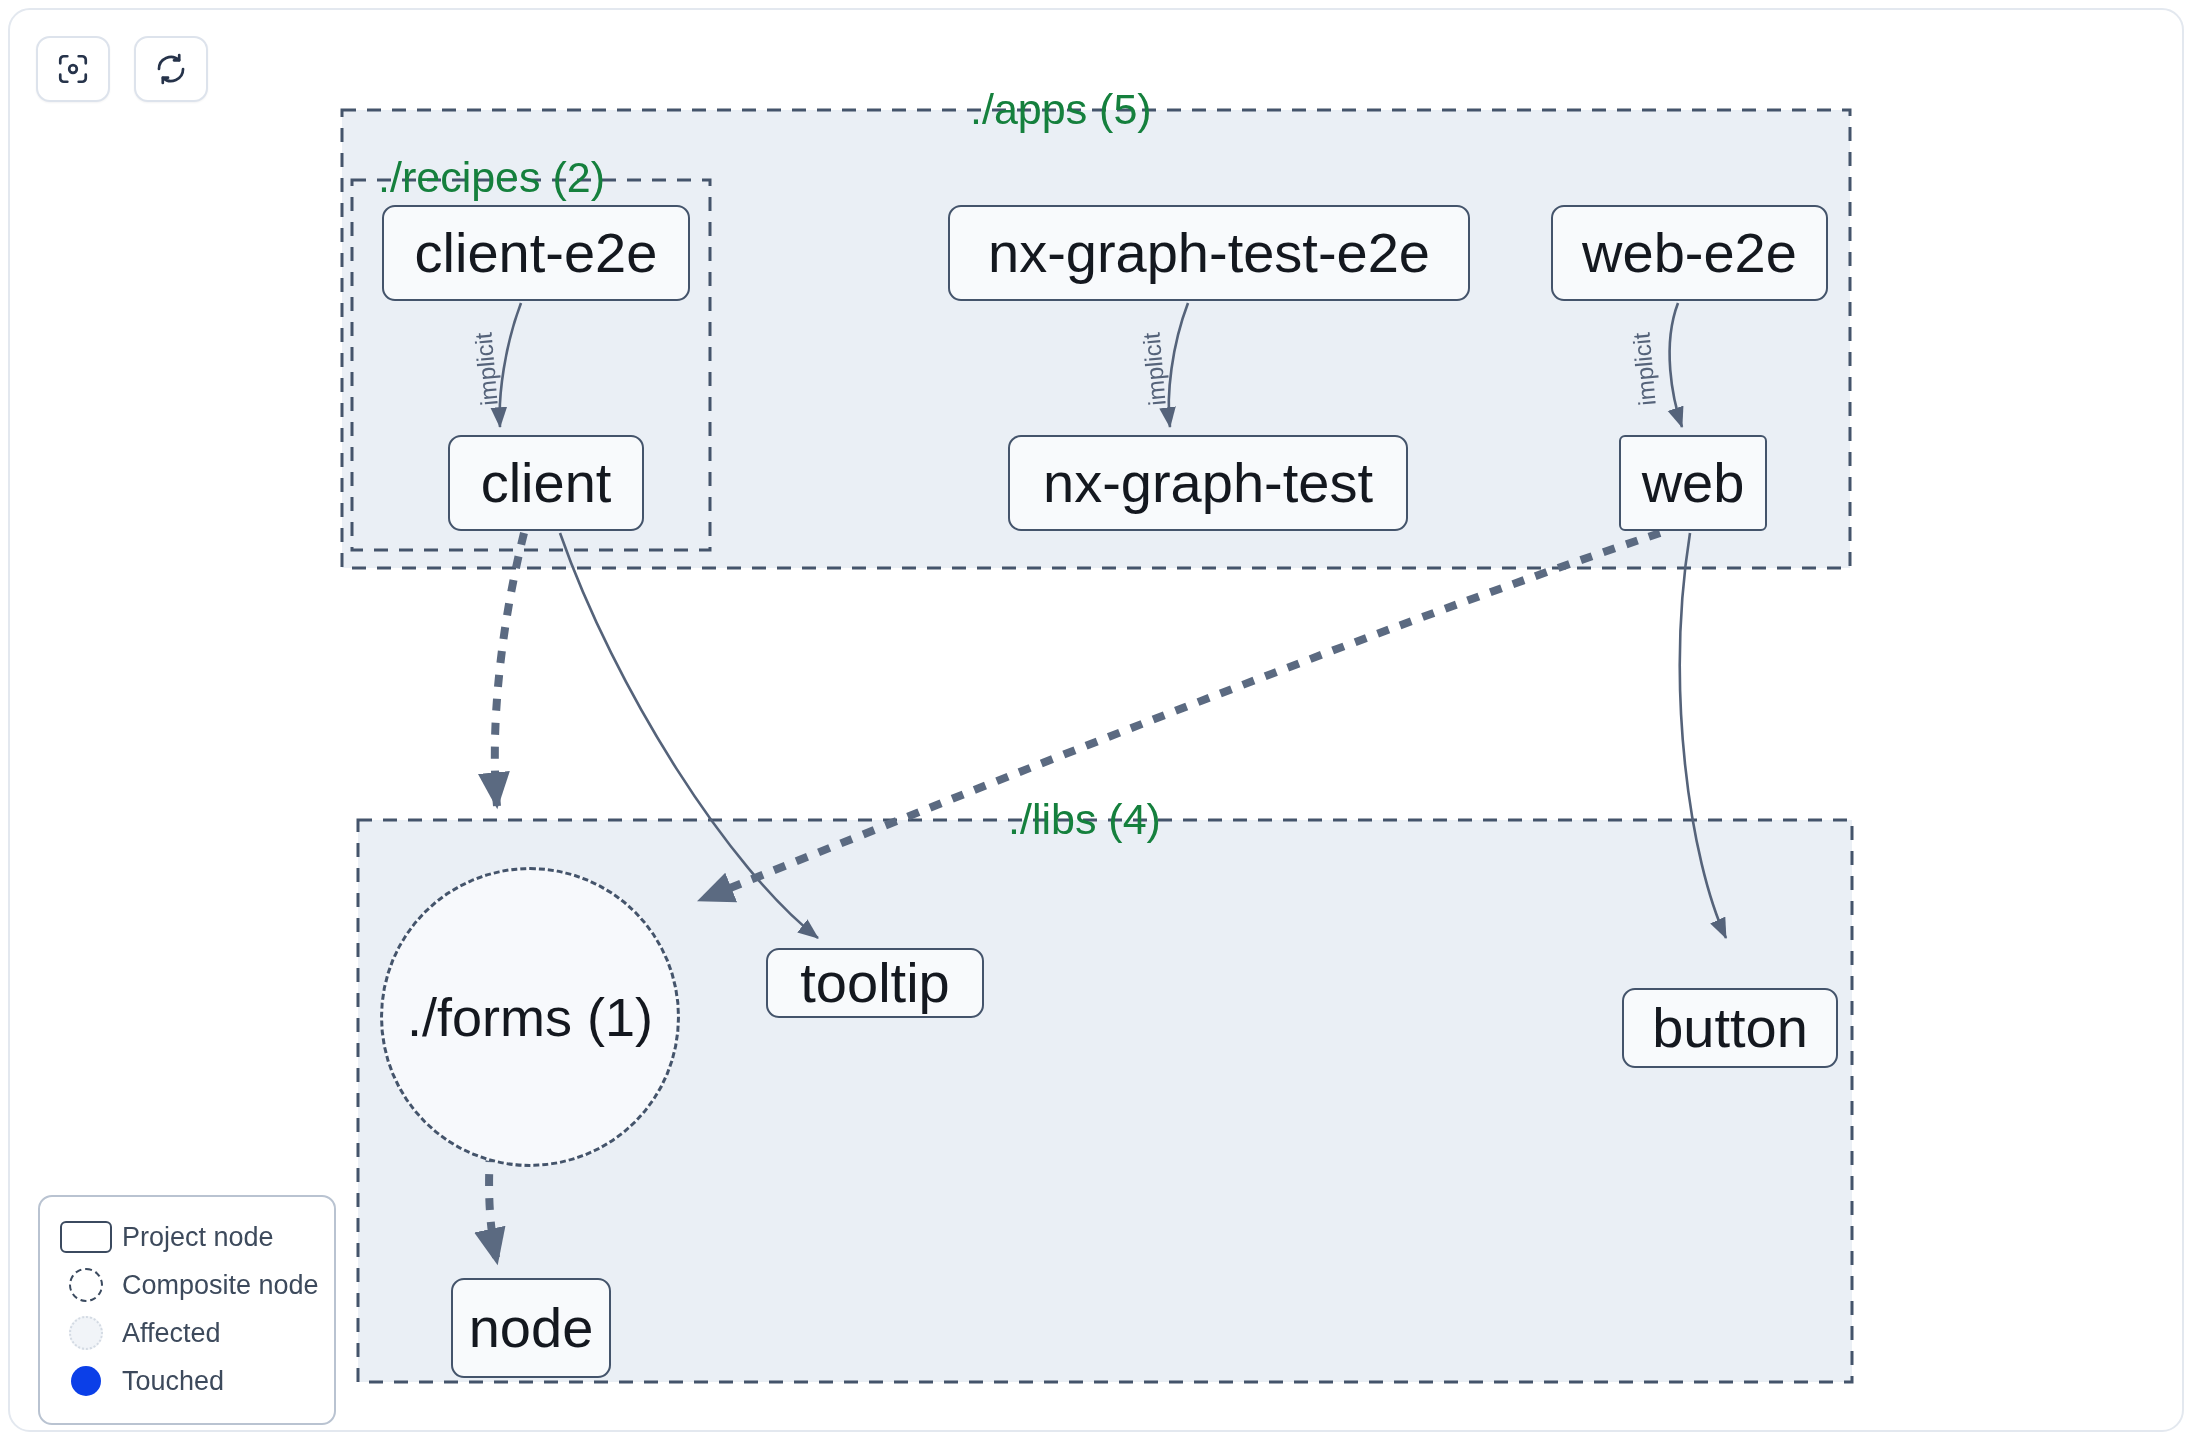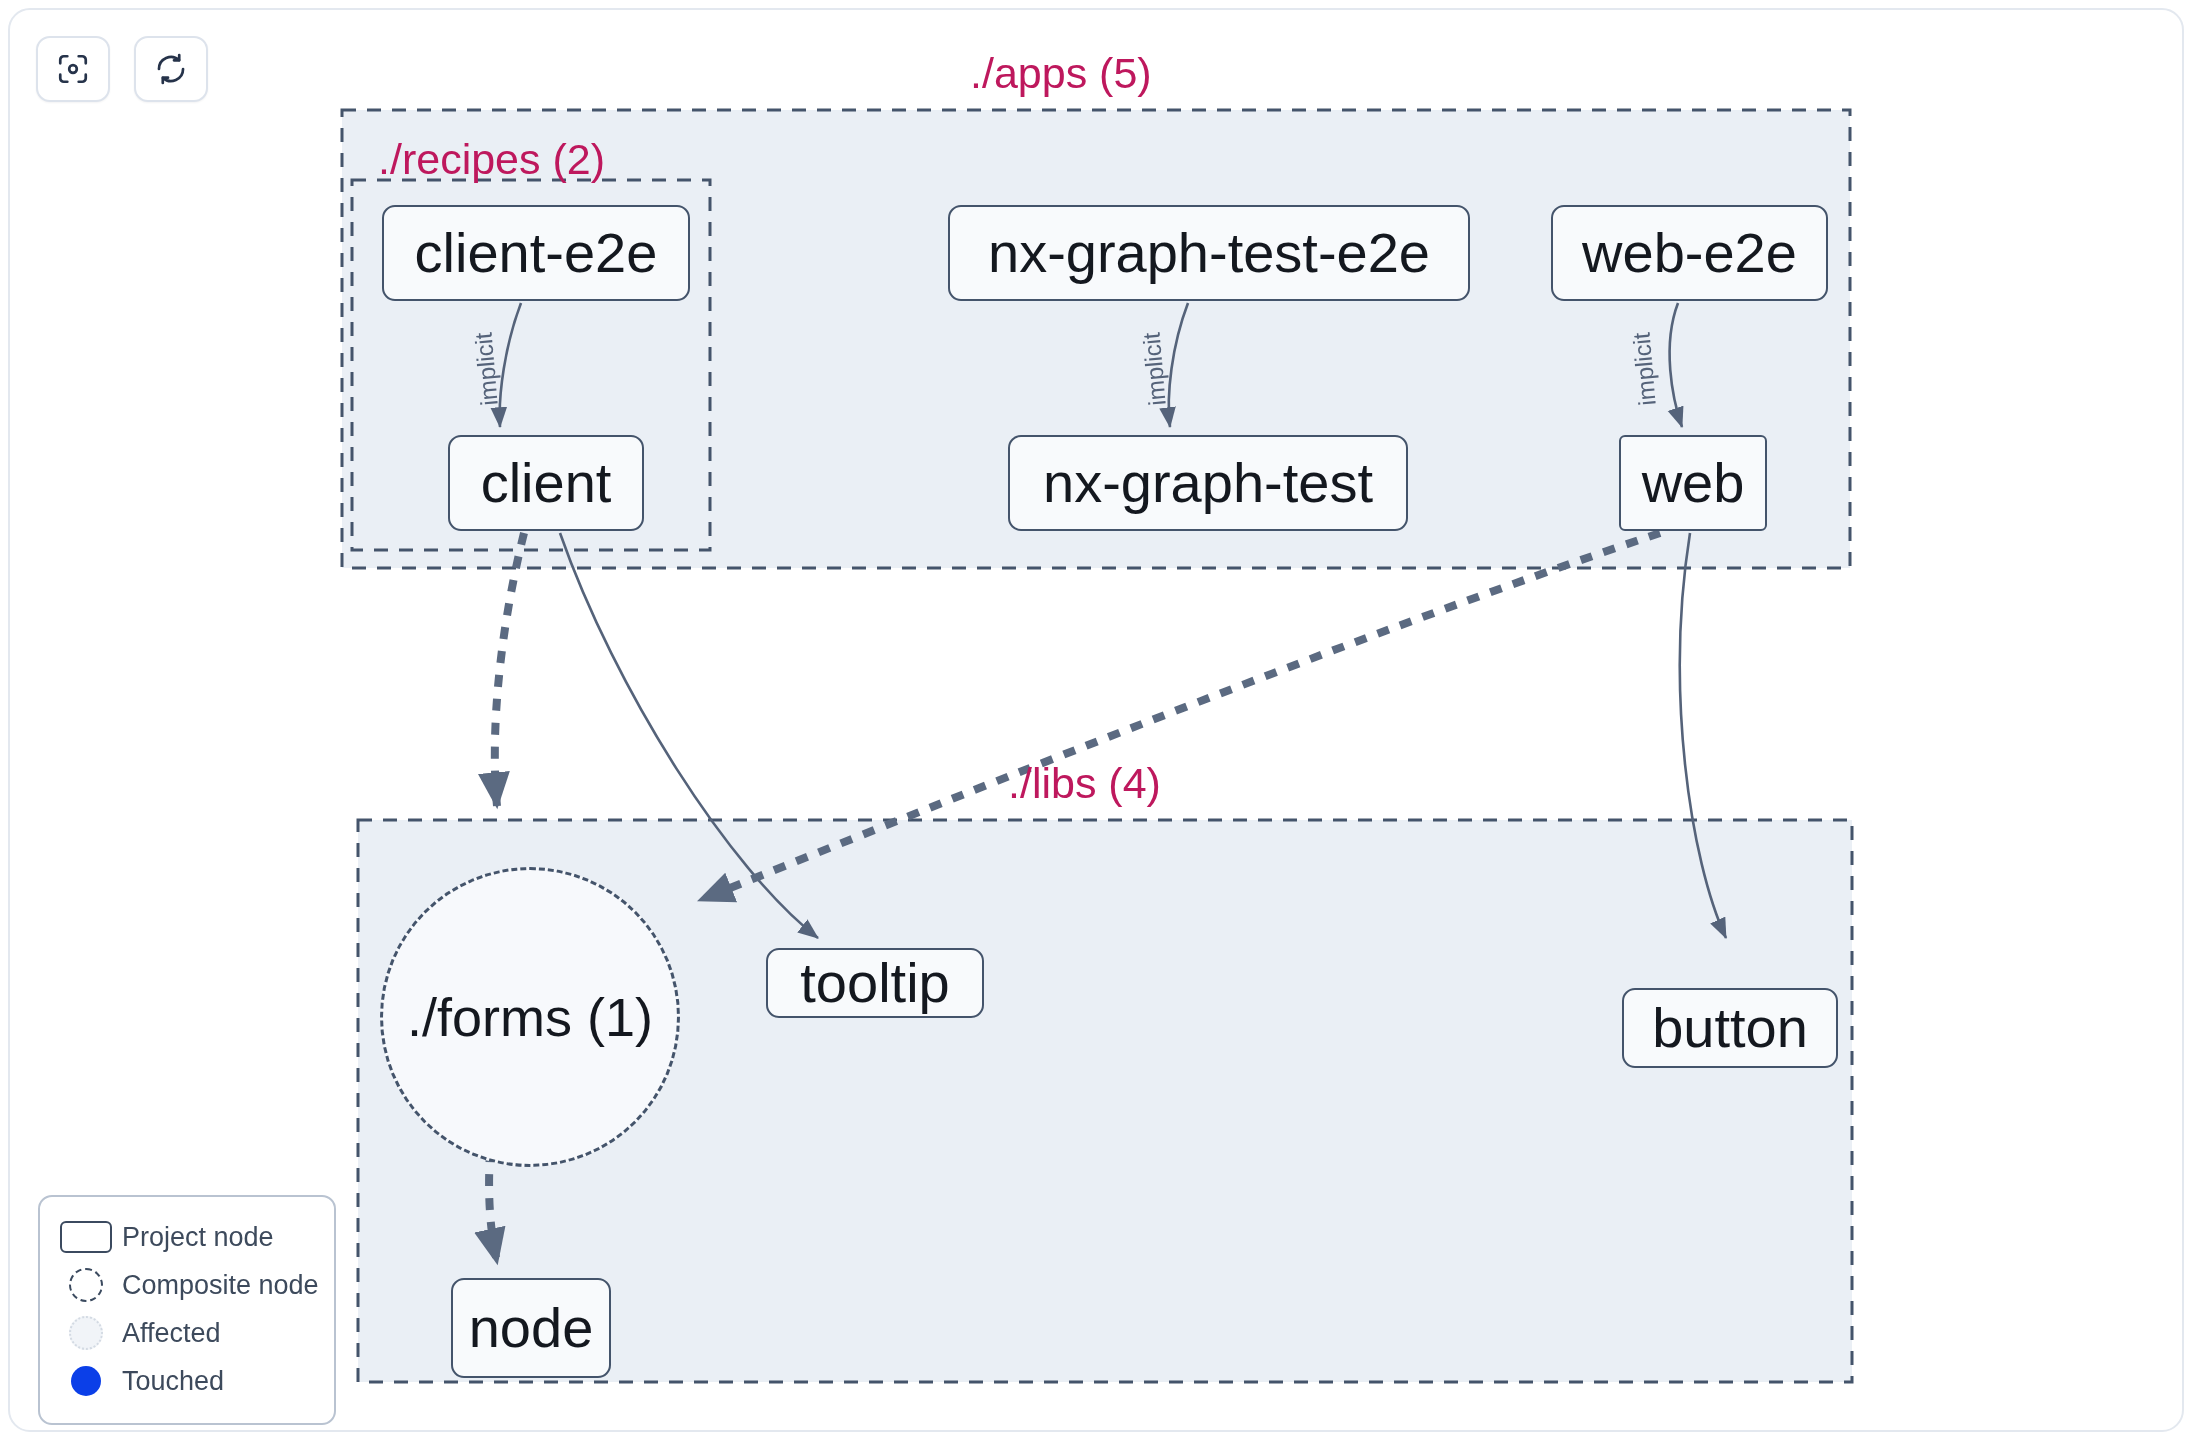--- a/index.html
+++ b/index.html
@@ -60,27 +60,28 @@
     position: absolute;
     left: 0; top: 0;
     width: 2200px;
     height: 1446px;
     z-index: 5;
   }
 
   
   .group-label {
     position: absolute;
-    color: #be185d;
+    color: #15803d;
     font-size: 43px;
     line-height: 1;
     letter-spacing: 0px;
     white-space: nowrap;
     z-index: 14;
     font-family: "Liberation Sans", sans-serif;
+    margin-top: 36px;
   }
 
   
   .node {
     position: absolute;
     background: #f8fafc;
     border: 2.5px solid #44546b;
     border-radius: 13px;
     display: flex;
     align-items: center;
@@ -243,21 +244,21 @@
           <path d="M3.5 12a8.5 8.5 0 0 1 14.2-6.3"></path>
           <polyline points="17.8 2.2 17.8 5.9 14.1 5.9"></polyline>
           <polyline points="6.2 21.8 6.2 18.1 9.9 18.1"></polyline>
         </svg>
       </span>
     </button>
   </div>
 
   <div class="group-label" style="left:970px; top:52px;">./apps (5)</div>
 
-  <div class="group-label" style="left:378px; top:138px;">./recipes (2)</div>
+  <div class="group-label" style="left:378px; top:120px;">./recipes (2)</div>
 
   <div class="group-label" style="left:1008px; top:762px;">./libs (4)</div>
 
   <div class="node" style="left:382px; top:205px; width:308px; height:96px;">client-e2e</div>
 
   <div class="node" style="left:948px; top:205px; width:522px; height:96px;">nx-graph-test-e2e</div>
 
   <div class="node" style="left:1551px; top:205px; width:277px; height:96px;">web-e2e</div>
 
   <div class="node" style="left:448px; top:435px; width:196px; height:96px;">client</div>

